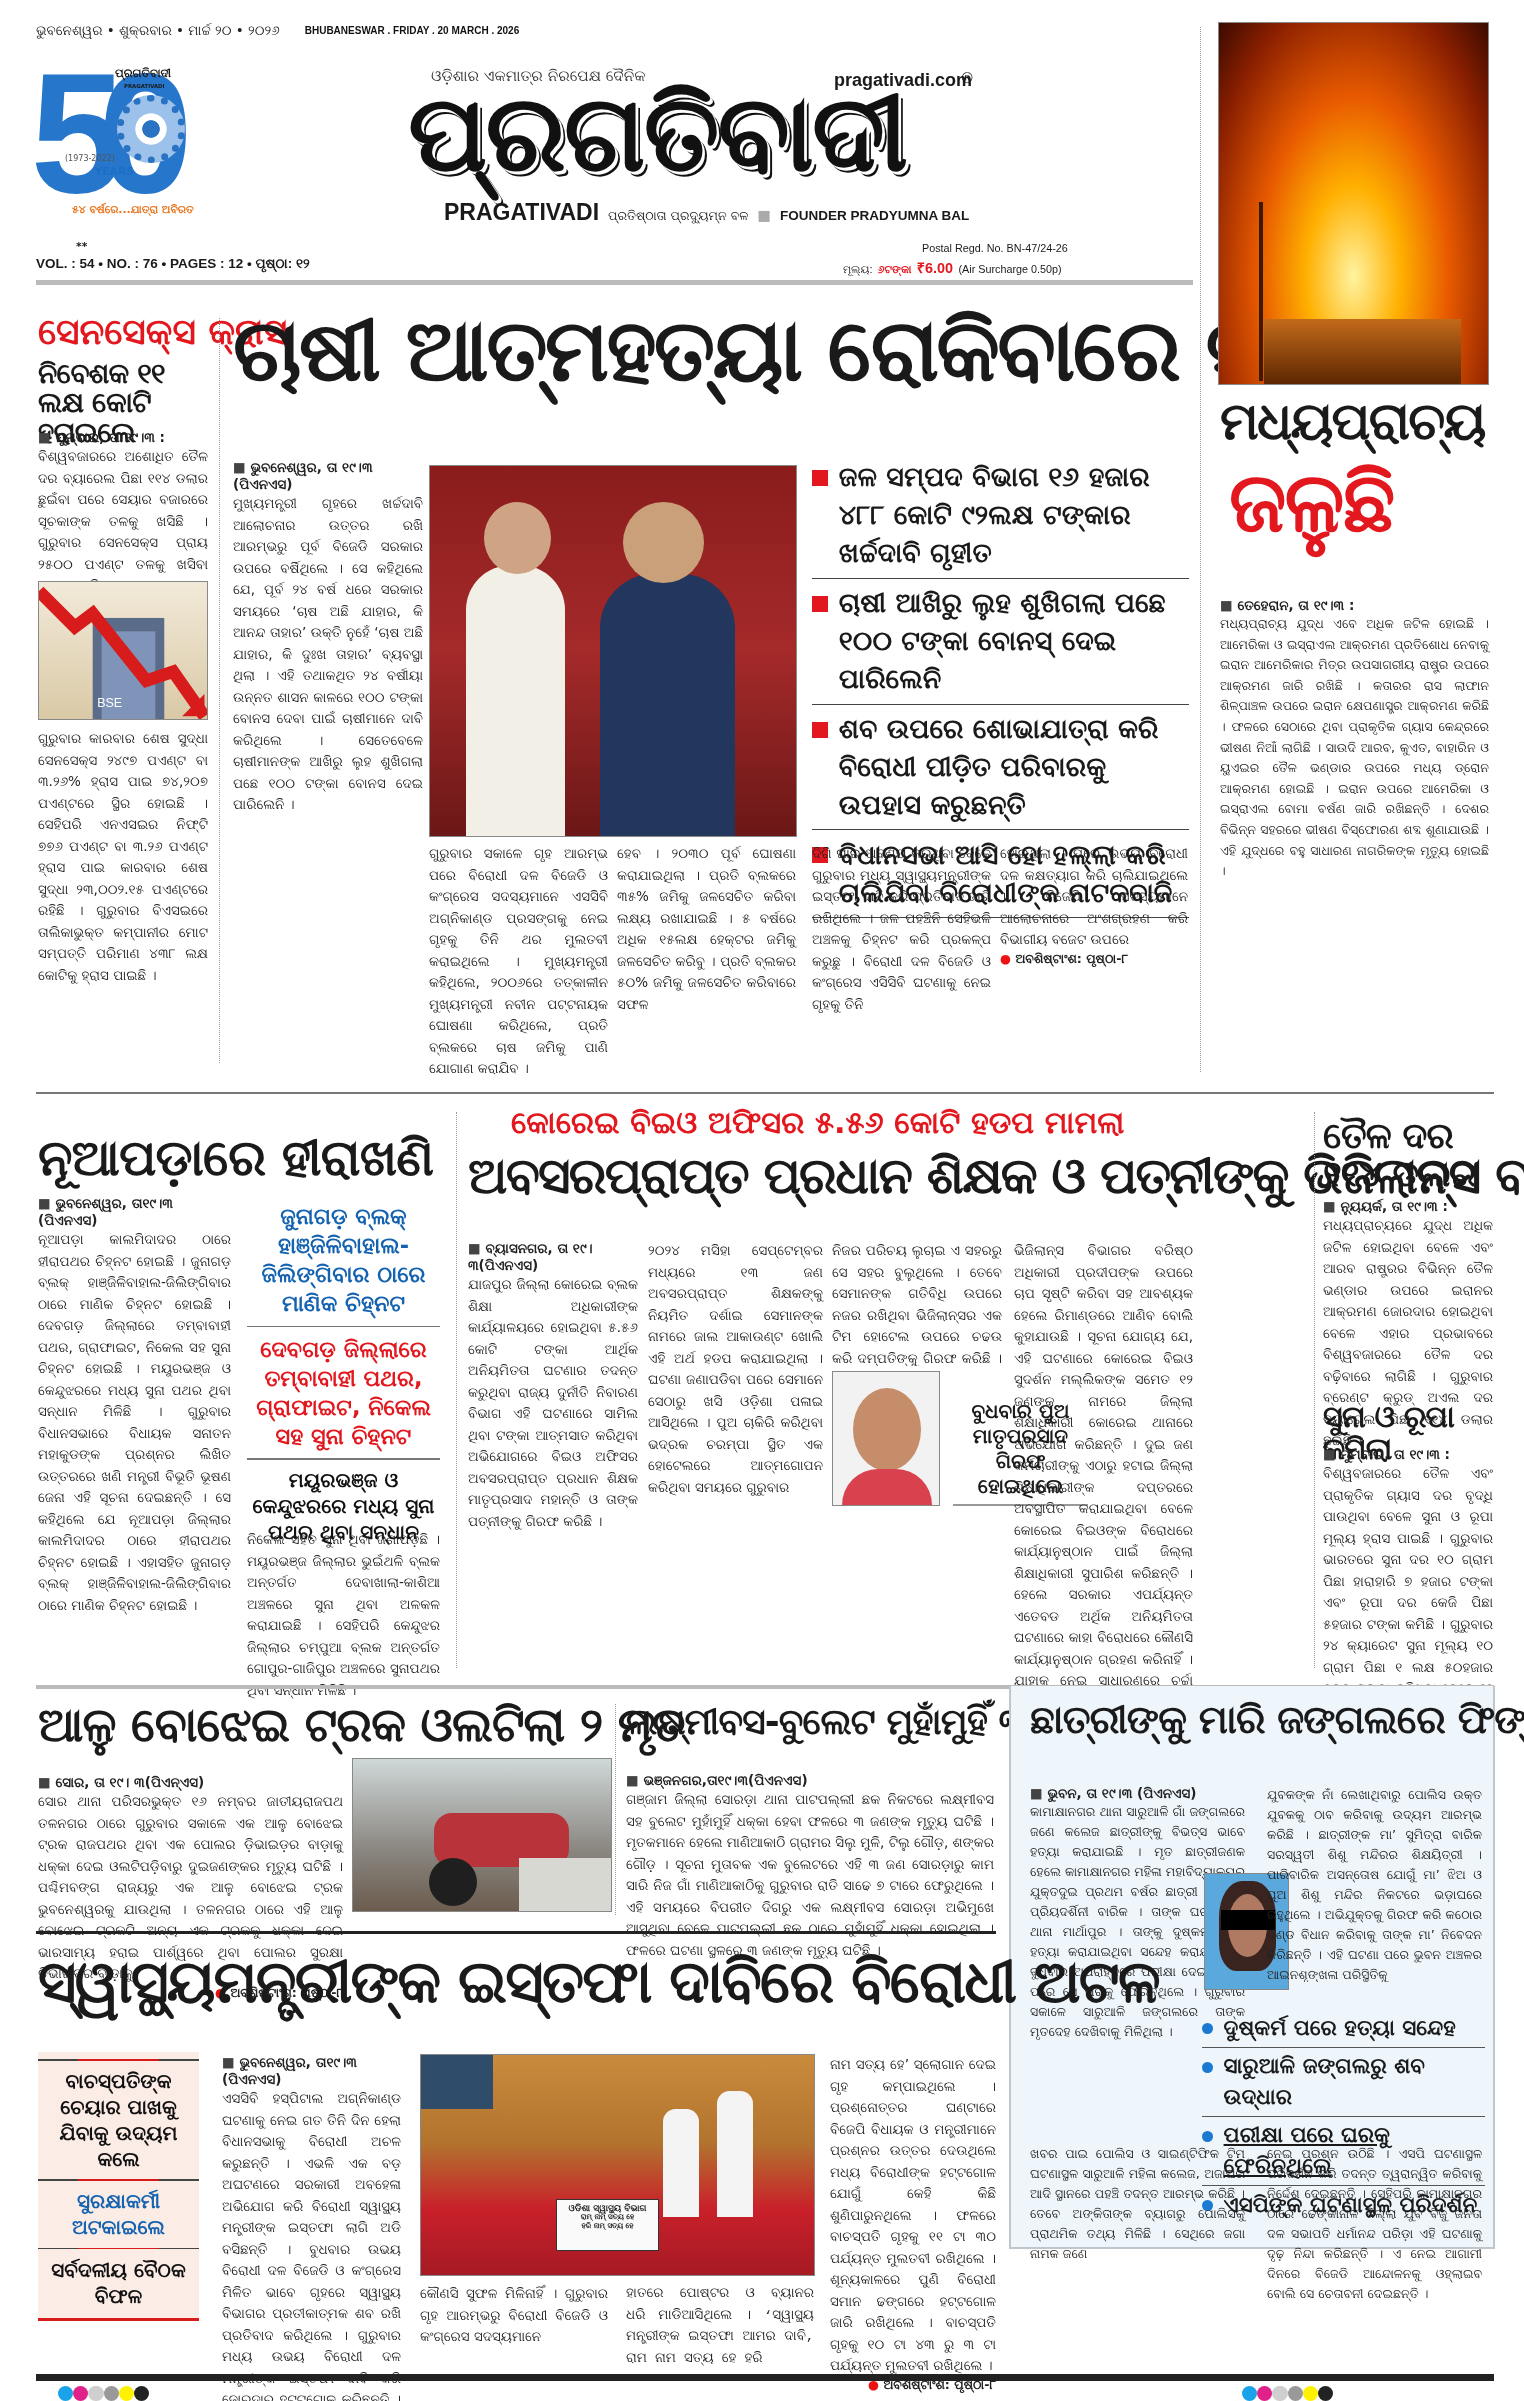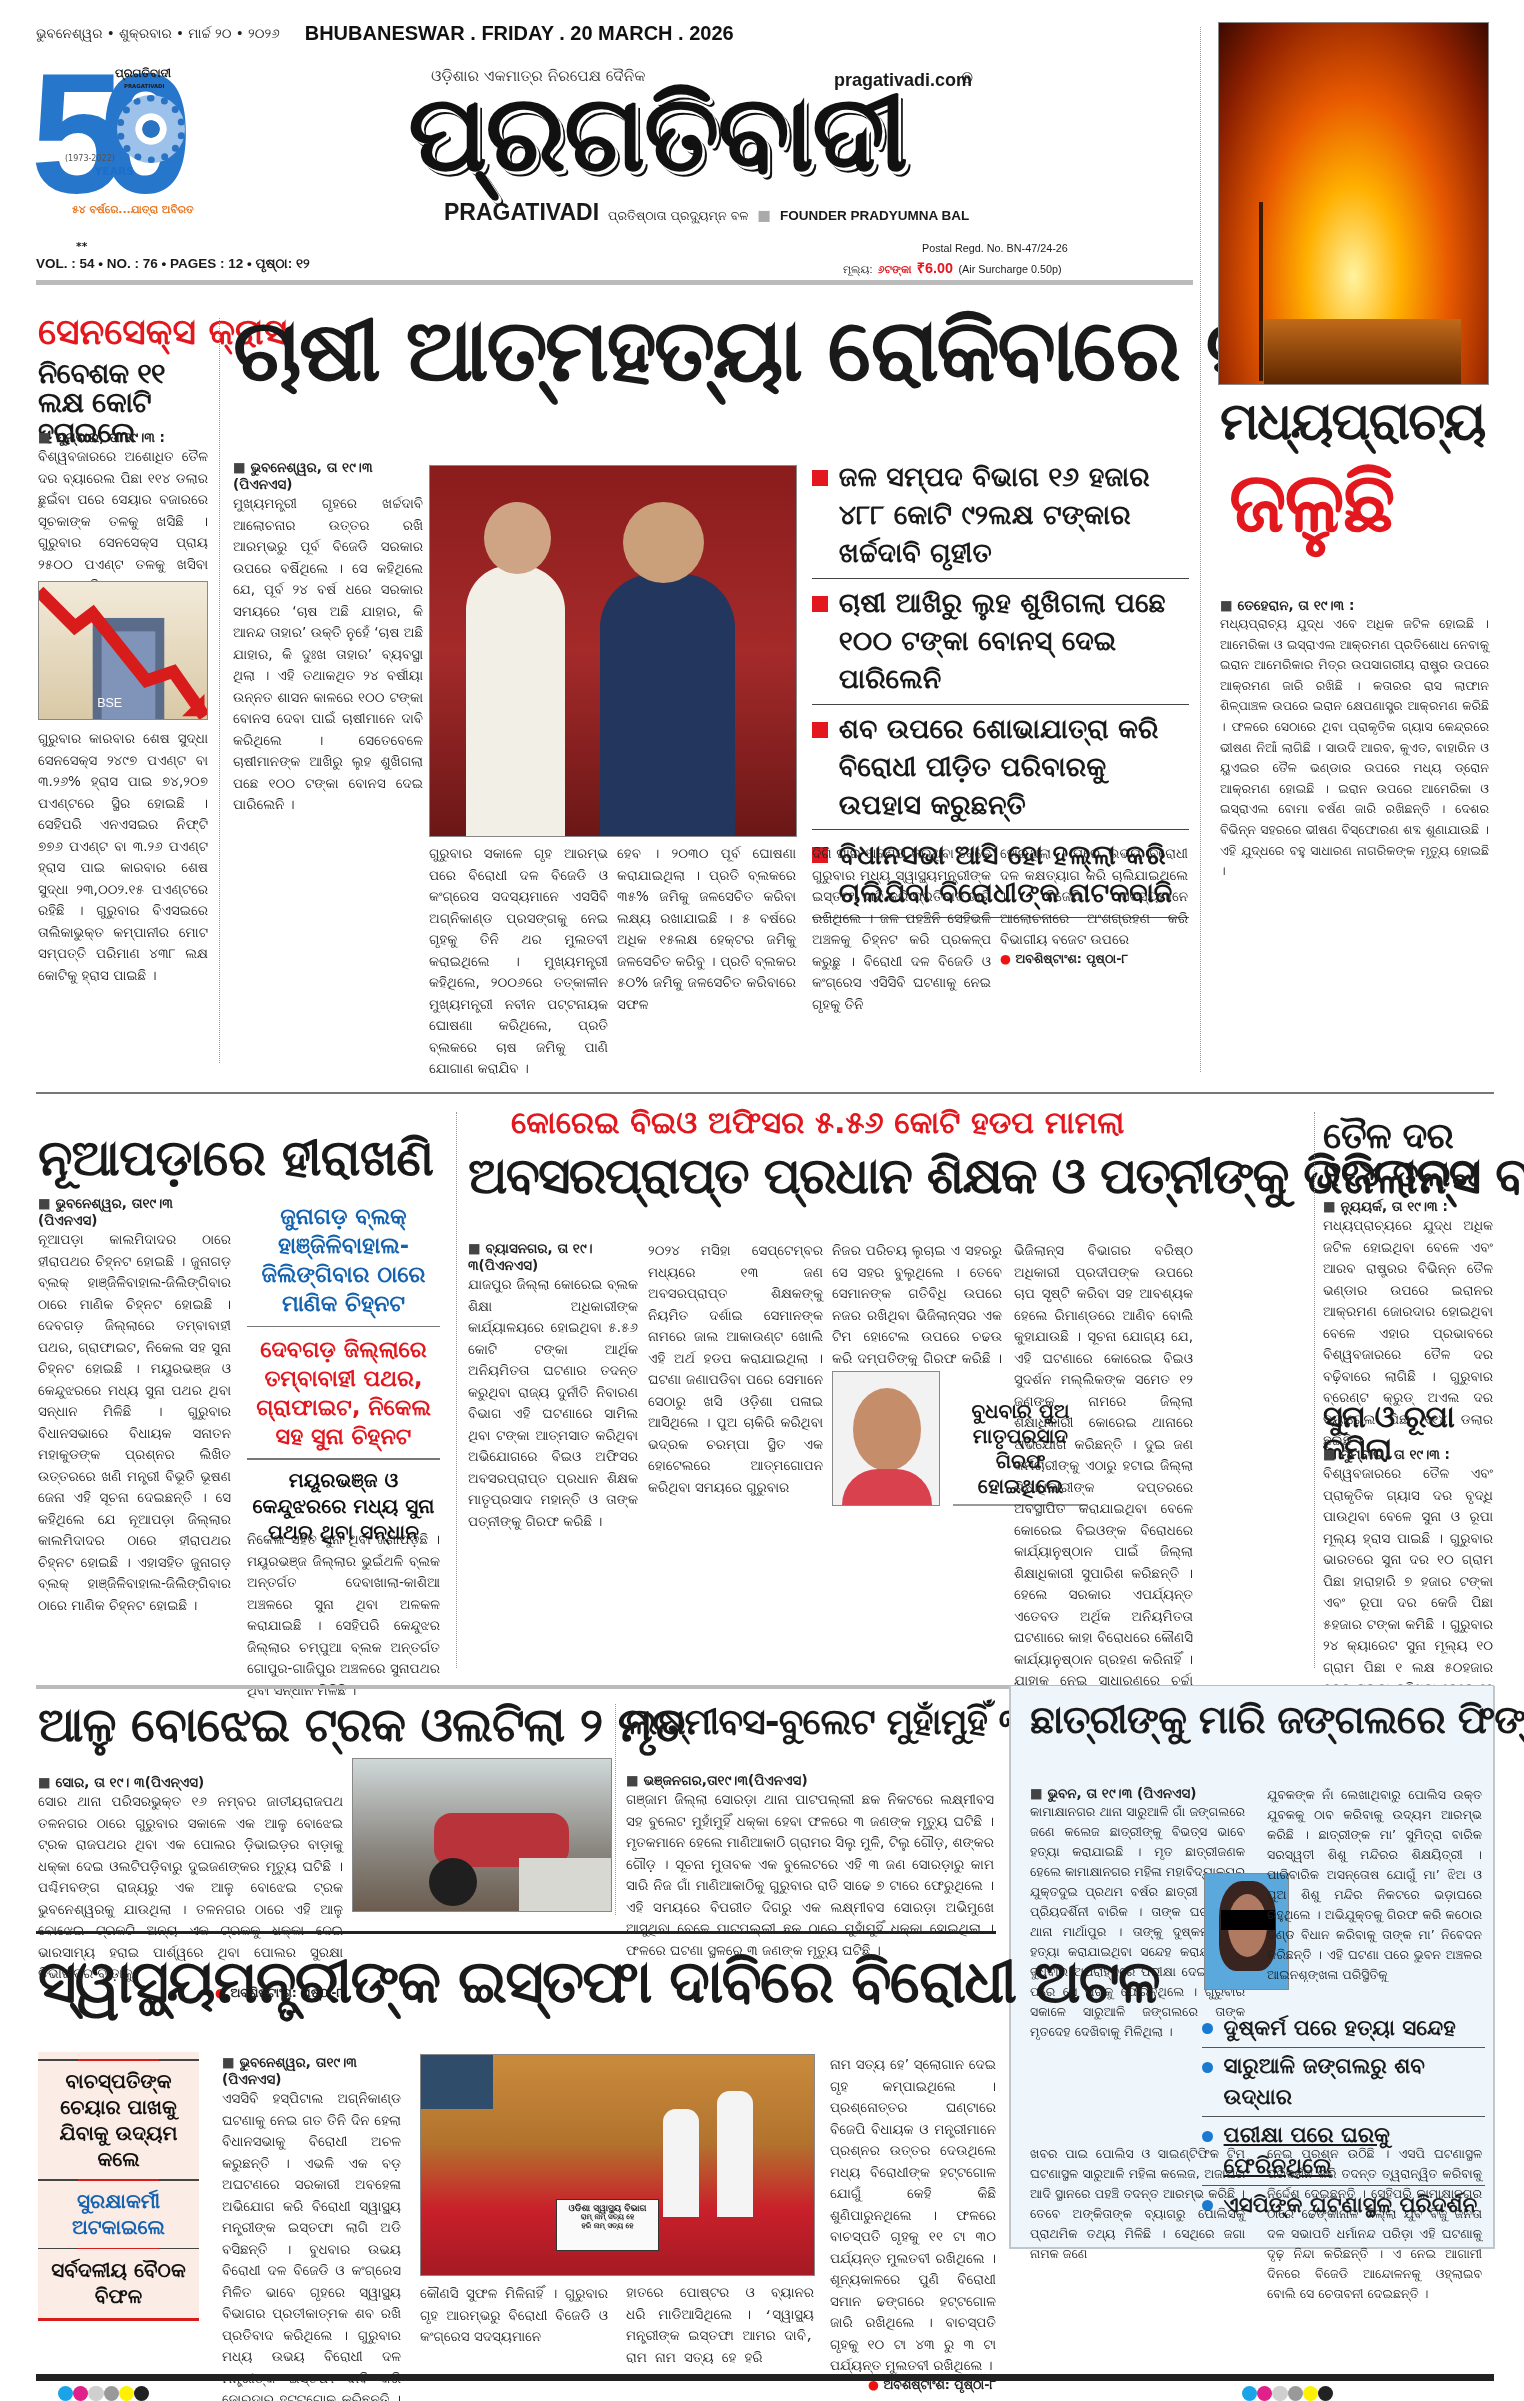--- a/index.html
+++ b/index.html
@@ -19,21 +19,21 @@
   .bullet-list .item { display: flex; align-items: flex-start; gap: 10.8px; border-bottom: 1.8px solid #444; padding: 5.4px 0; font-weight: bold; font-size: 27px; line-height: 38px; }
   .bullet-list .sq { width: 16px; height: 16px; background: #e3171e; margin-top: 11.7px; flex: none; }
   .reg-marks { display: flex; gap: 0; }
   .reg-marks span { width: 15.2px; height: 15.2px; border-radius: 50%; display: inline-block; }
 </style>
 </head>
 <body>
 
 <div class="abs" style="left:36px;top:22.4px;display:flex;gap:25px;align-items:center;">
   <span style="font-size:13.5px;color:#222;">ଭୁବନେଶ୍ୱର • ଶୁକ୍ରବାର • ମାର୍ଚ୍ଚ ୨୦ • ୨୦୨୬</span>
-  <span style="font-size:20px;font-weight:bold;font-family:'Liberation Sans',sans-serif;color:#111;">BHUBANESWAR . FRIDAY . 20 MARCH . 2026</span>
+  <span style="font-size:10px;font-weight:bold;font-family:'Liberation Sans',sans-serif;color:#111;">BHUBANESWAR . FRIDAY . 20 MARCH . 2026</span>
 </div>
 
 <div class="abs" style="left:36px;top:61px;width:144px;height:170px;">
   <div style="position:absolute;left:-5.4px;top:-12.6px;font-size:170px;font-weight:bold;color:#1b6fc9;line-height:1;letter-spacing:-27px;font-family:'Liberation Sans',sans-serif;opacity:.95;">50</div>
   <div style="position:absolute;left:29px;top:93px;font-size:8px;color:#555;">(1973-2022)</div>
   <div style="position:absolute;left:30.5px;top:104px;font-size:10.8px;font-weight:bold;color:#1b6fc9;margin-left:28px;">YEARS</div>
   <div style="position:absolute;left:81px;top:34px;width:68px;height:68px;border-radius:50%;border:7.2px dotted #2a73c2;background:radial-gradient(circle,#2a73c2 0 22%,#fff 24% 40%,#9cc1ea 42% 100%);"></div>
   <div style="position:absolute;left:79px;top:5.4px;font-size:11.7px;font-weight:bold;">ପ୍ରଗତିବାଦୀ</div>
   <div style="position:absolute;left:88px;top:21.5px;font-size:5.4px;font-weight:bold;">PRAGATIVADI</div>
   <div style="position:absolute;left:36px;top:142px;font-size:10.8px;font-weight:bold;color:#e8731c;white-space:nowrap;">୫୪ ବର୍ଷରେ...ଯାତ୍ରା ଅବିରତ</div>

